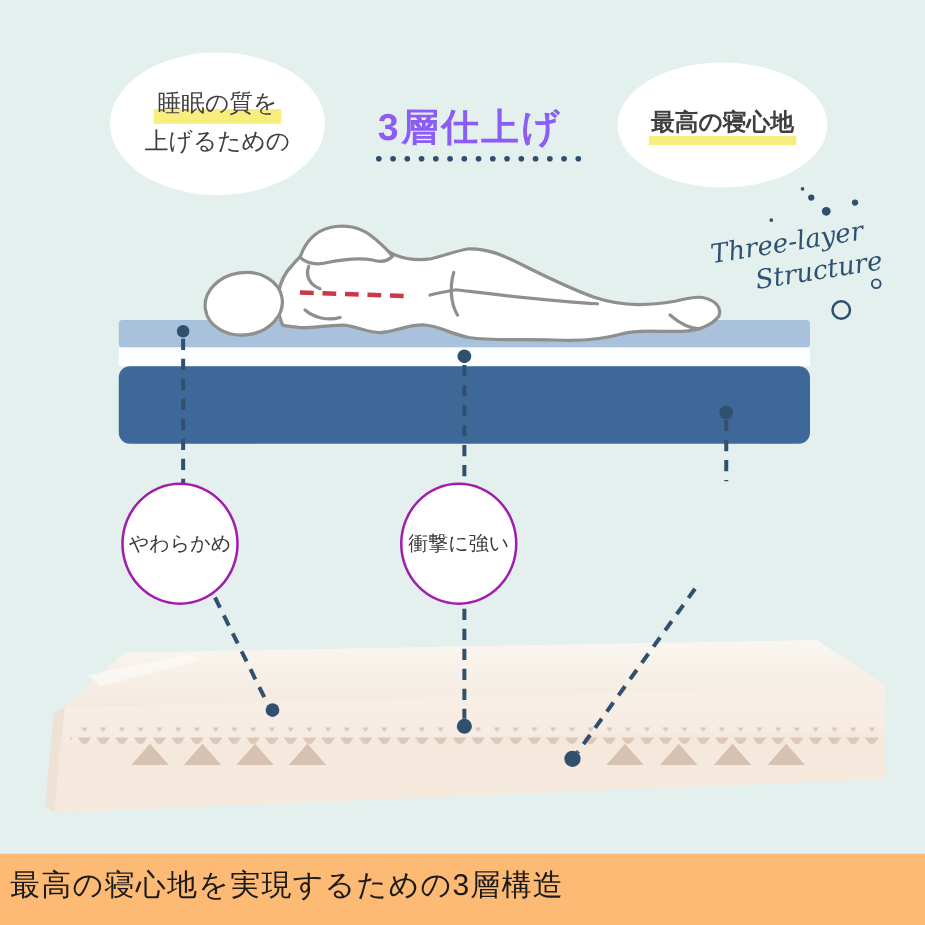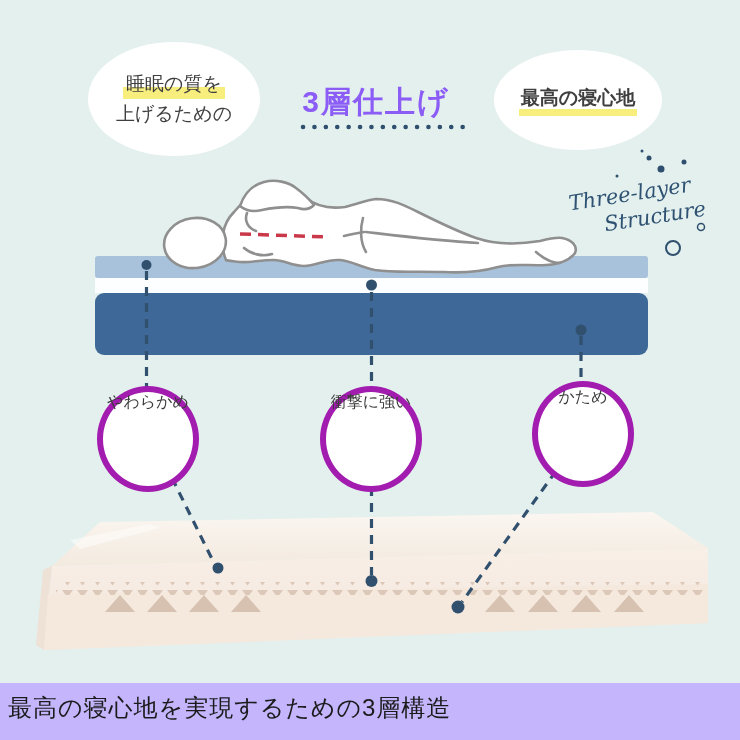--- a/index.html
+++ b/index.html
@@ -15,28 +15,28 @@
   .hl-under{background:linear-gradient(180deg,rgba(0,0,0,0) 76%,#f7ee7d 76%);padding:0 2px 5px 2px;}
 
   .title{position:absolute;left:264px;top:82px;width:224px;text-align:center;font-size:30px;
          font-weight:bold;letter-spacing:2px;color:#8b5cf6;z-index:2;}
 
   .script-label{position:absolute;left:570px;top:180px;transform:rotate(-9deg);
                 font-family:"DejaVu Serif",serif;font-style:italic;font-size:21px;line-height:26px;
                 color:#2f5273;white-space:nowrap;z-index:2;}
   .script-label .l2{display:block;margin-left:32px;}
 
-  .label-circle{position:absolute;width:90px;height:94px;background:#ffffff;border:6px solid #a21caf;
-                border-radius:50%;display:flex;align-items:flex-start;justify-content:center;
+  .label-circle{position:absolute;width:90px;height:94px;background:#ffffff;border:2px solid #a21caf;
+                border-radius:50%;display:flex;align-items:center;justify-content:center;
                 font-size:16px;color:#3a3a3a;white-space:nowrap;z-index:2;}
   .c1{left:97px;top:386px;}
   .c2{left:320px;top:386px;}
   .c3{left:532px;top:381px;}
 
-  .footer{position:absolute;left:0;bottom:0;width:740px;height:57px;background:#c4b5fd;z-index:2;}
+  .footer{position:absolute;left:0;bottom:0;width:740px;height:57px;background:#fdba74;z-index:2;}
   .footer span{position:absolute;left:8px;top:9px;font-size:24px;color:#1b1b1b;letter-spacing:1px;}
 </style>
 </head>
 <body>
 
 <div class="stage">
 
   <svg class="art" width="740" height="740" viewBox="0 0 740 740">
     <defs>
       <linearGradient id="gTop" x1="0" y1="0" x2="0" y2="1">
@@ -164,21 +164,18 @@
     <span class="l1">Three-layer</span>
     <span class="l2">Structure</span>
   </div>
 
   <div class="label-circle c1">
     <span>やわらかめ</span>
   </div>
   <div class="label-circle c2">
     <span>衝撃に強い</span>
   </div>
-  <div class="label-circle c3">
-    <span>かため</span>
-  </div>
 
   <div class="footer">
     <span>最高の寝心地を実現するための3層構造</span>
   </div>
 
 </div>
 
 </body></html>

